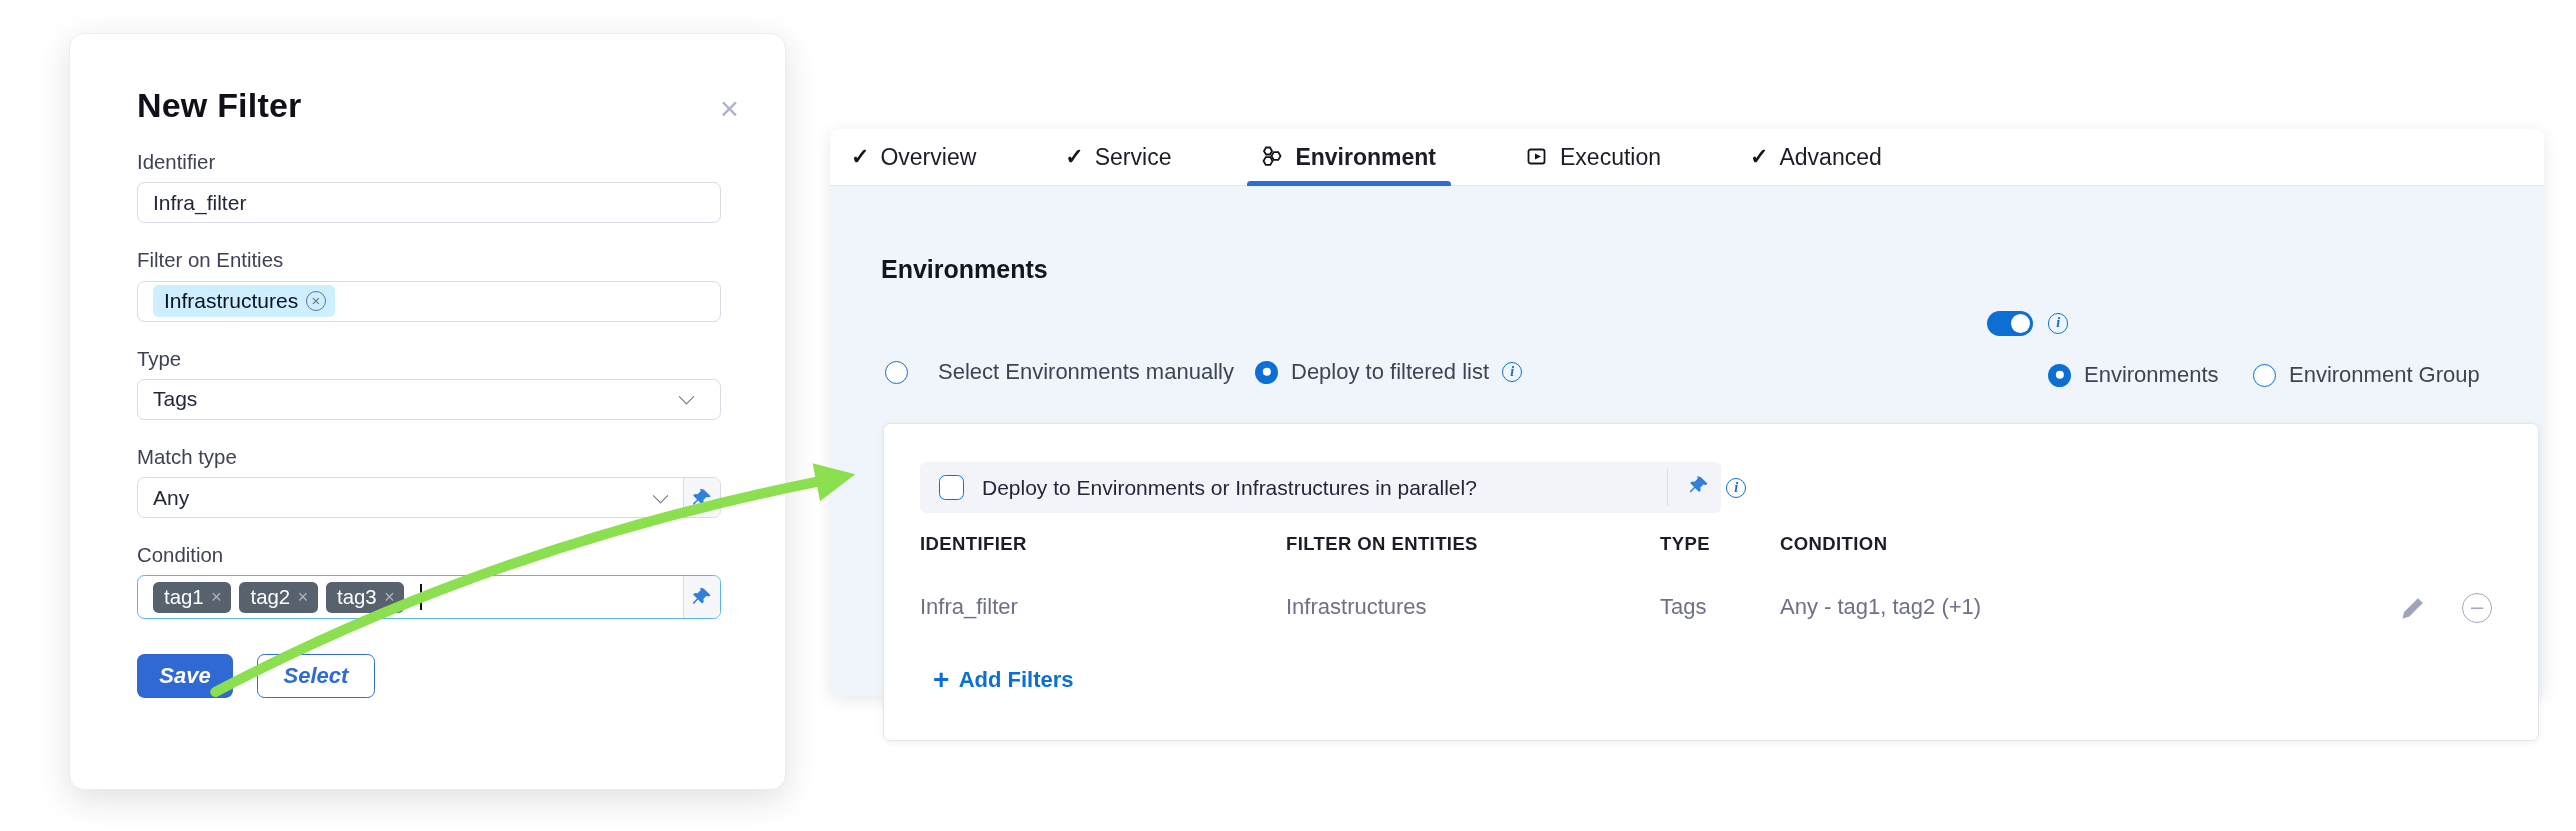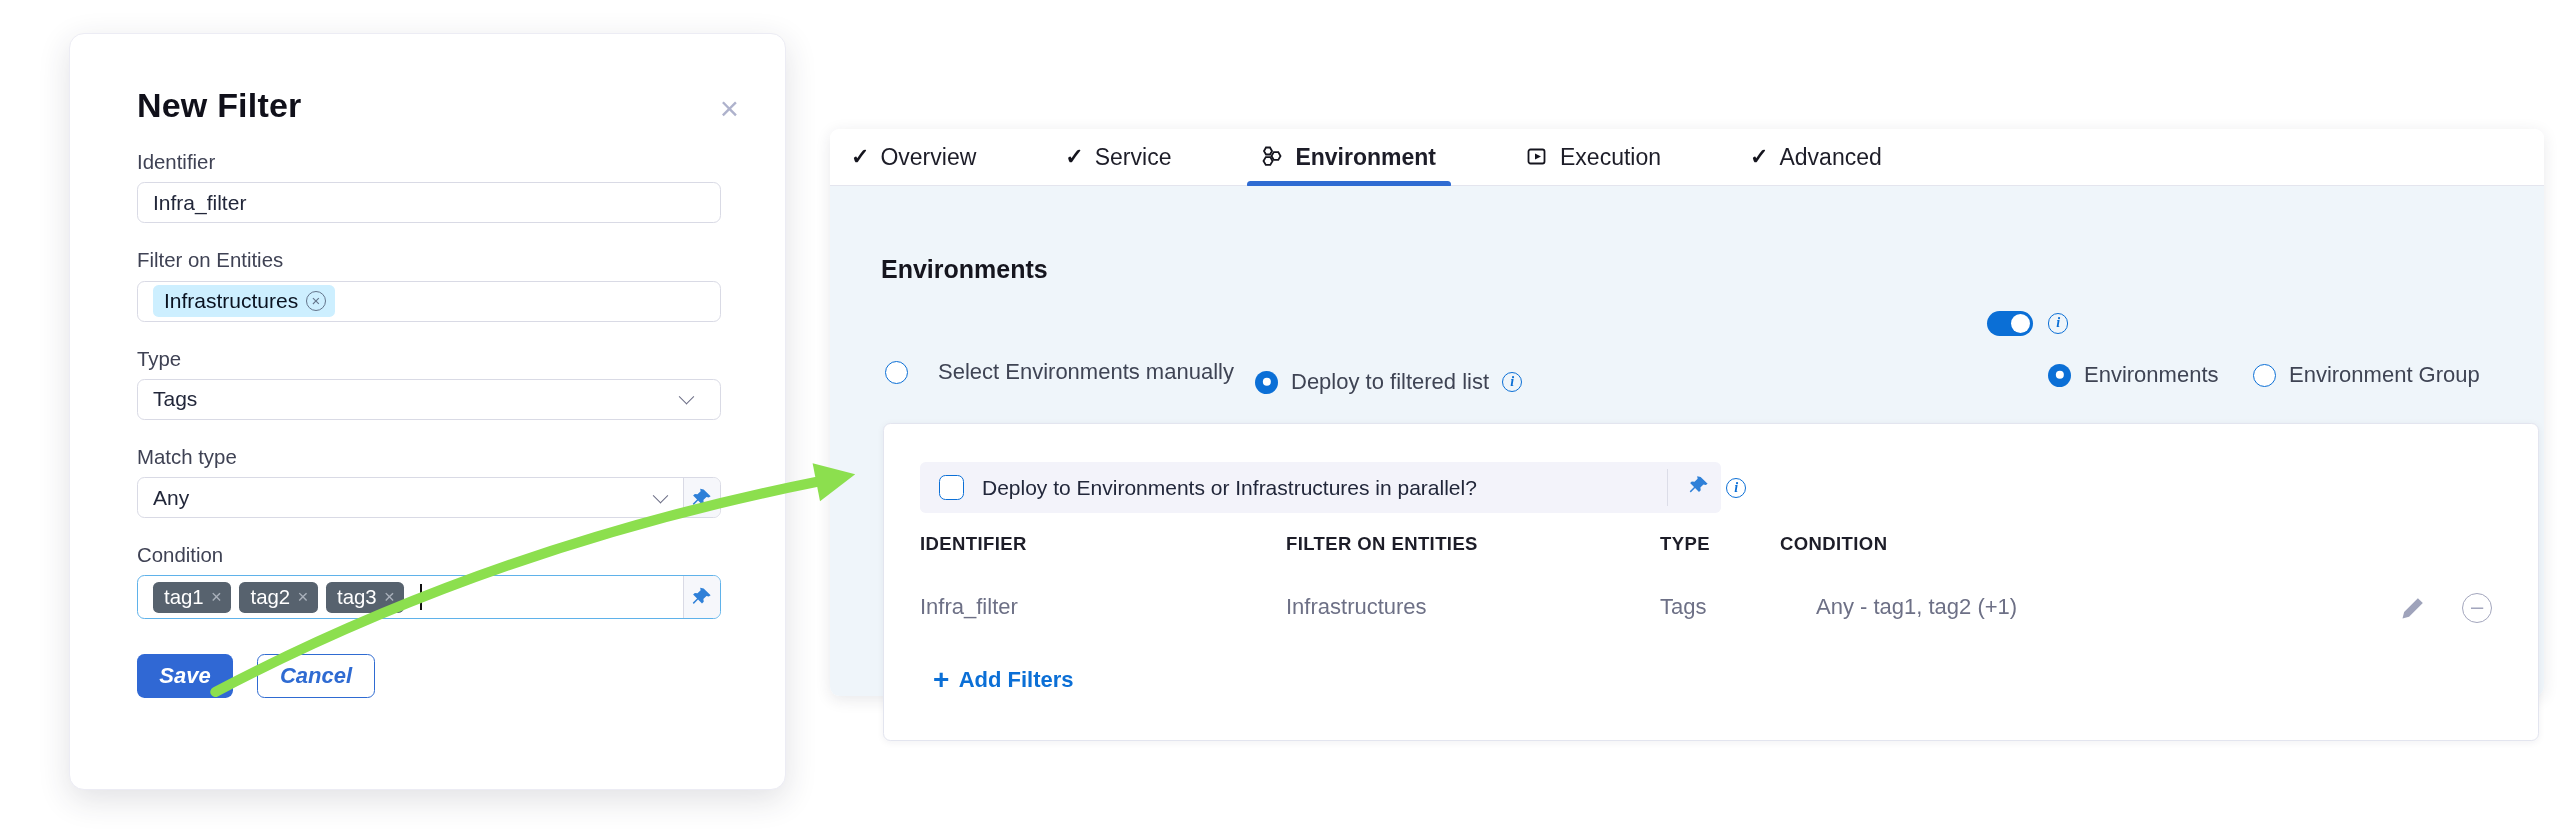--- a/index.html
+++ b/index.html
@@ -165,21 +165,21 @@
         <span class="pin-seg">
           <svg class="pin-svg" viewBox="0 0 24 24">
             <path d="M13.8 2.6l7.6 7.6-2 1.2-2.5-.5-3.4 3.4.4 2.9-1.9 1.9-4.3-4.3L3 19.5l-1.1-1.1 4.7-4.7L2.3 9.4l1.9-1.9 2.9.4 3.4-3.4-.5-2.5z" fill="#2f80d8"></path>
           </svg>
         </span>
       </div>
     </div>
 
     <div class="btn-row">
       <div class="btn btn-save">Save</div>
-      <div class="btn btn-cancel">Cancel</div>
+      <div class="btn btn-cancel">Select</div>
     </div>
   </div>
 
   <div class="panel">
     <div class="tabbar">
       <div class="tab">
         <span class="tick">✓</span>
         <span>Overview</span>
       </div>
       <div class="tab">
@@ -211,21 +211,21 @@
       </div>
     </div>
 
     <div class="panel-body">
       <div class="env-heading">Environments</div>
 
       <div class="radio-row" style="left:55px; top:173px;gap:30px;">
         <span class="radio"></span>
         <span>Select Environments manually</span>
       </div>
-      <div class="radio-row" style="left:425px; top:183px;">
+      <div class="radio-row" style="left:425px; top:173px;">
         <span class="radio sel"></span>
         <span>Deploy to filtered list</span>
         <span class="info-i">i</span>
       </div>
 
       <div class="toggle-row">
         <span class="toggle">
             <span class="knob"></span>
           </span>
         <span class="info-i">i</span>
@@ -253,21 +253,21 @@
         <span class="info-i row-info">i</span>
 
         <div class="tcell th" style="left:36px;">IDENTIFIER</div>
         <div class="tcell th" style="left:402px;">FILTER ON ENTITIES</div>
         <div class="tcell th" style="left:776px;">TYPE</div>
         <div class="tcell th" style="left:896px;">CONDITION</div>
 
         <div class="tcell td" style="left:36px;">Infra_filter</div>
         <div class="tcell td" style="left:402px;">Infrastructures</div>
         <div class="tcell td" style="left:776px;">Tags</div>
-        <div class="tcell td" style="left:932px;">Any - tag1, tag2 (+1)</div>
+        <div class="tcell td" style="left:896px;">Any - tag1, tag2 (+1)</div>
 
         <div class="row-icons">
           <svg width="28" height="28" viewBox="0 0 24 24">
             <path d="M16.2 3.6l4.2 4.2L8.6 19.6 3 21l1.4-5.6z" fill="#9fa3bb"></path>
           </svg>
           <span class="minus-circle">–</span>
         </div>
 
         <div class="add-filters">
           <span class="add-plus">+</span>

